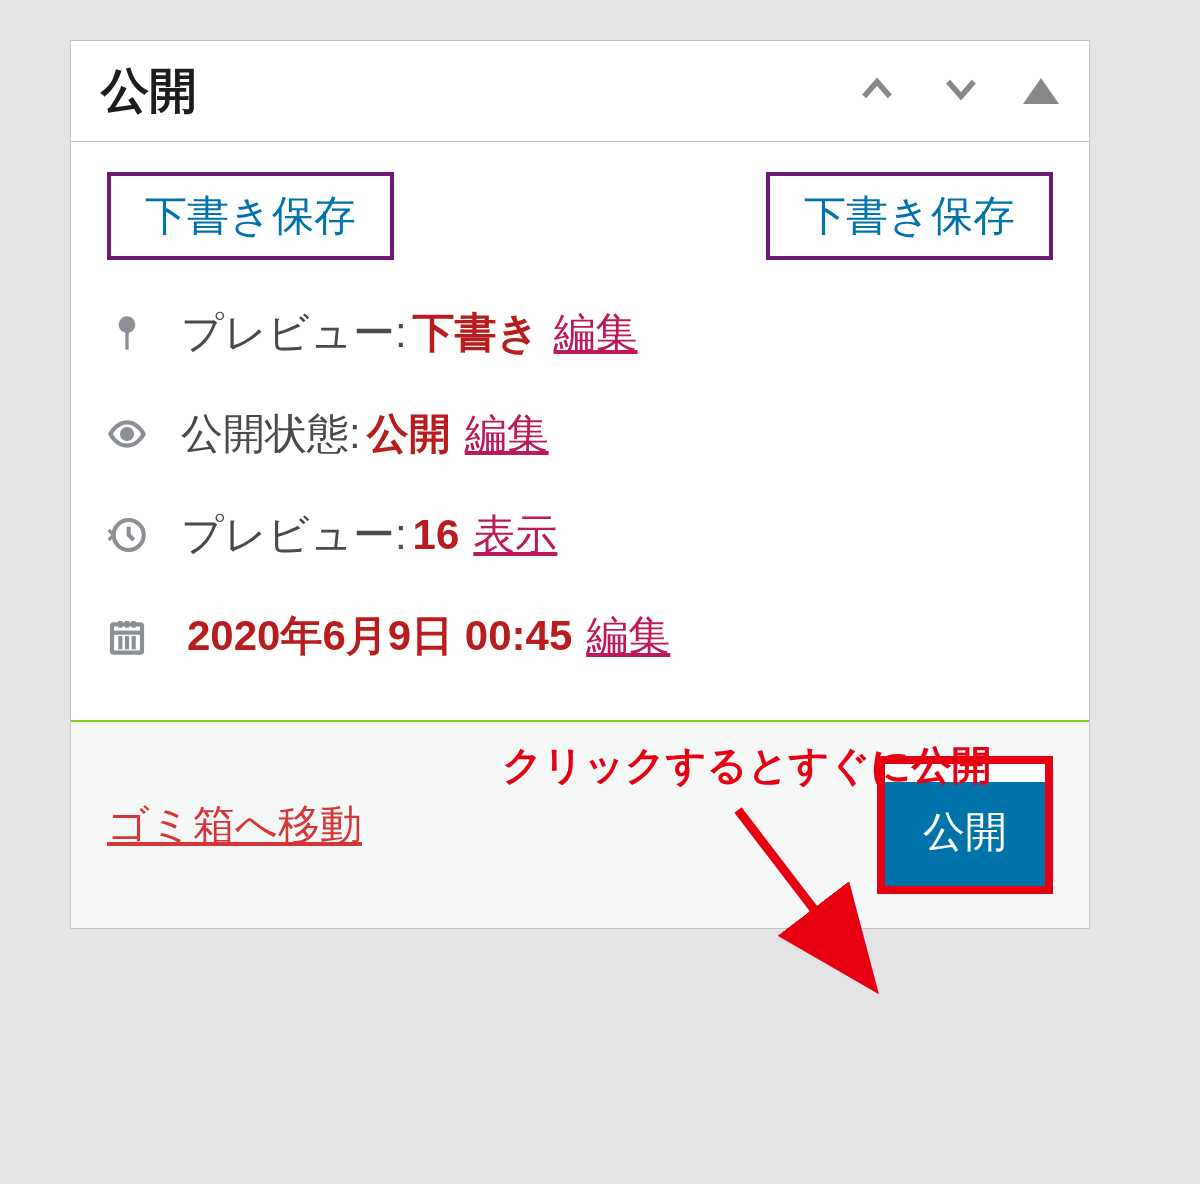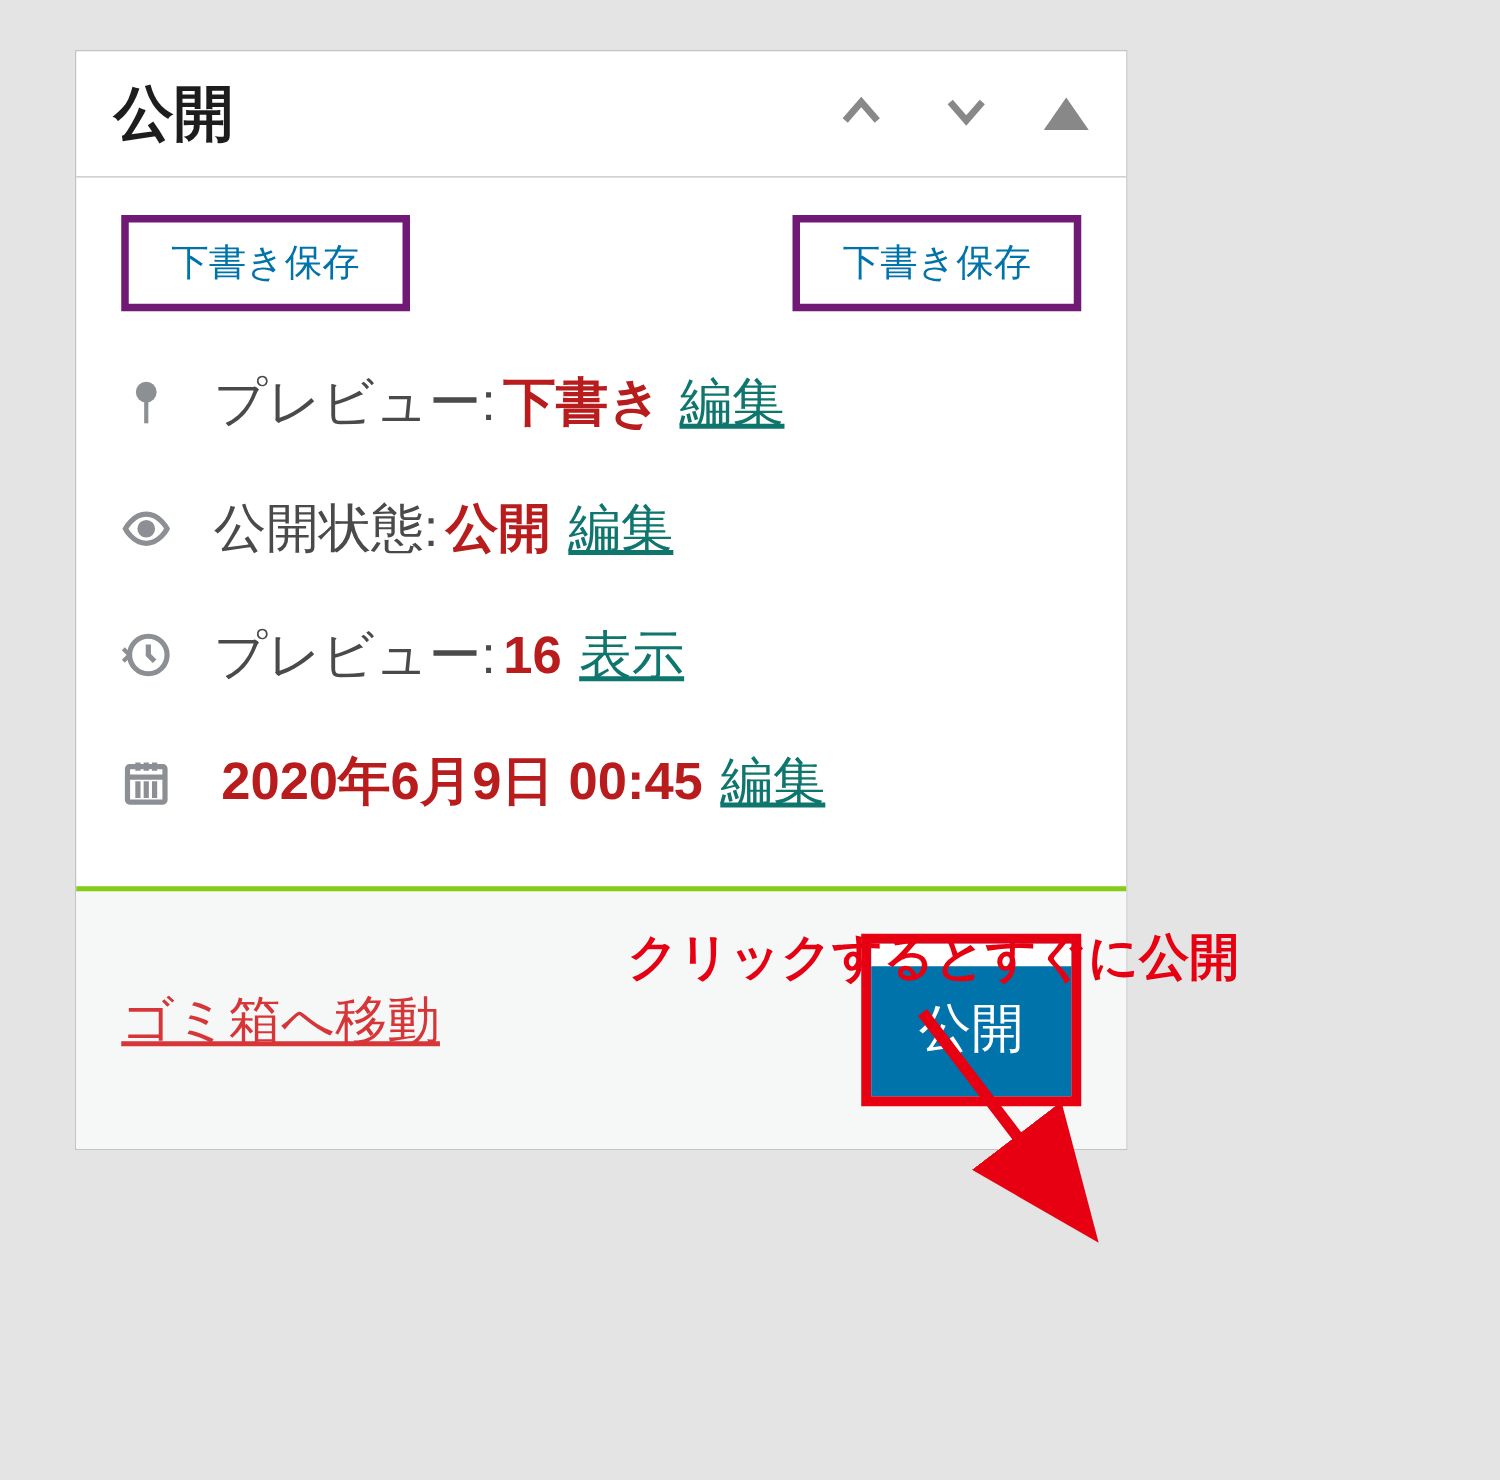--- a/index.html
+++ b/index.html
@@ -11,22 +11,22 @@
       font-family: -apple-system, BlinkMacSystemFont, "Segoe UI", "Hiragino Sans", "Hiragino Kaku Gothic ProN", Meiryo, sans-serif;
       background: #e4e4e4;
       width: 1200px;
       height: 1184px;
       padding: 40px;
       position: relative;
     }
     .panel {
       background: #fff;
       border: 1px solid #c3c4c7;
-      width: 842px;
-      margin-left: 20px;
+      width: 1020px;
+      margin-left: 30px;
     }
     .panel-header {
       display: flex;
       justify-content: space-between;
       align-items: center;
       padding: 18px 30px;
       border-bottom: 1px solid #c3c4c7;
     }
     .panel-title {
       font-size: 48px;
@@ -54,24 +54,24 @@
     }
     .panel-body {
       padding: 30px 36px 36px 36px;
     }
     .button-row {
       display: flex;
       justify-content: space-between;
       margin-bottom: 45px;
     }
     .btn-outline {
-      border: 6px solid #701a75;
+      border: 4px solid #701a75;
       background: #fff;
       color: #0073aa;
-      font-size: 30px;
+      font-size: 42px;
       padding: 12px 34px;
       cursor: pointer;
       font-family: inherit;
     }
     .meta-row {
       display: flex;
       align-items: center;
       margin-bottom: 45px;
       font-size: 42px;
       color: #3c3c3c;
@@ -90,37 +90,37 @@
     }
     .meta-label {
       color: #4a4a4a;
     }
     .meta-value {
       font-weight: 700;
       color: #b91c1c;
       margin-left: 6px;
     }
     .meta-link {
-      color: #0f766e;
+      color: #be185d;
       text-decoration: underline;
       margin-left: 14px;
       cursor: pointer;
     }
     .annotation {
       color: #e60012;
       font-weight: 700;
       font-size: 40px;
       position: absolute;
       top: 738px;
       left: 502px;
       white-space: nowrap;
     }
     .panel-footer {
       background: #f6f7f7;
-      border-top: 4px solid #84cc16;
+      border-top: 2px solid #84cc16;
       padding: 34px 36px;
       display: flex;
       justify-content: space-between;
       align-items: center;
     }
     .trash-link {
       color: #d63638;
       text-decoration: underline;
       font-size: 42px;
       cursor: pointer;

